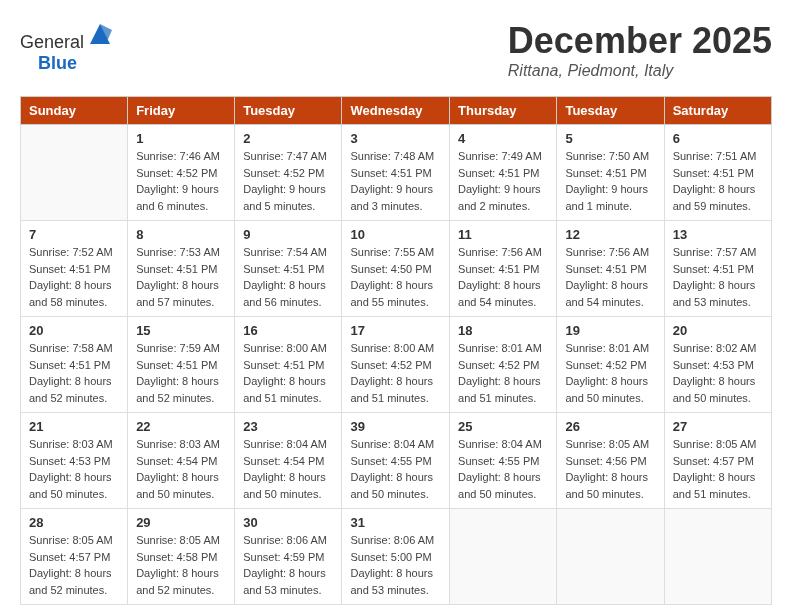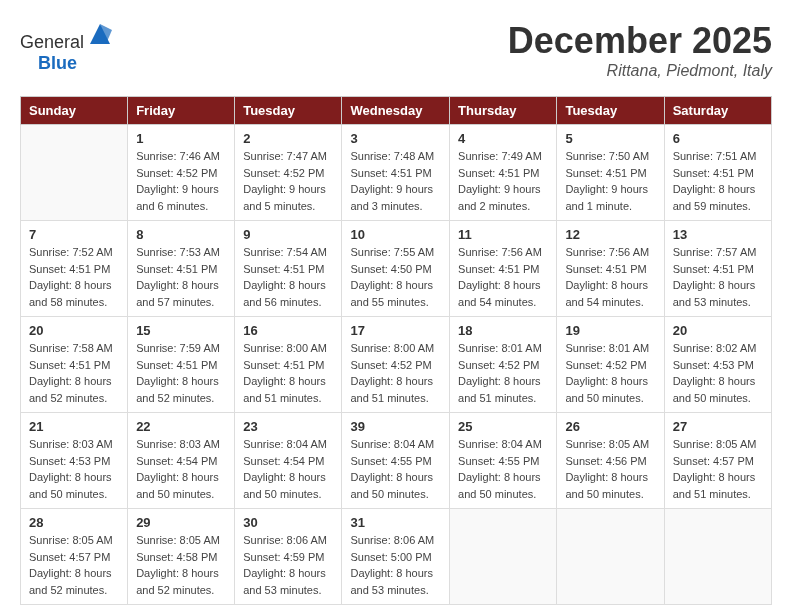--- a/index.html
+++ b/index.html
@@ -19,40 +19,40 @@
     .logo {
       display: flex;
       align-items: center;
     }
     .logo-icon {
       width: 28px;
       height: 28px;
       margin-left: 2px;
     }
     .title-section {
-      text-align: right;
+      text-align: left;
       margin-left: 36px;
     }
     .month-title {
       font-size: 36px;
       font-weight: bold;
       color: #333;
     }
     .location-title {
       font-size: 16px;
       color: #555;
       font-style: italic;
     }
     .calendar {
       width: 100%;
       border-collapse: collapse;
       border: 1px solid #ccc;
     }
     .calendar th {
-      background-color: #7f1d1d;
+      background-color: #c2410c;
       color: #fff;
       text-align: left;
       padding: 6px 8px;
       font-size: 13px;
       border: 1px solid #ccc;
     }
     .calendar td {
       vertical-align: top;
       padding: 6px 8px;
       border: 1px solid #ddd;

